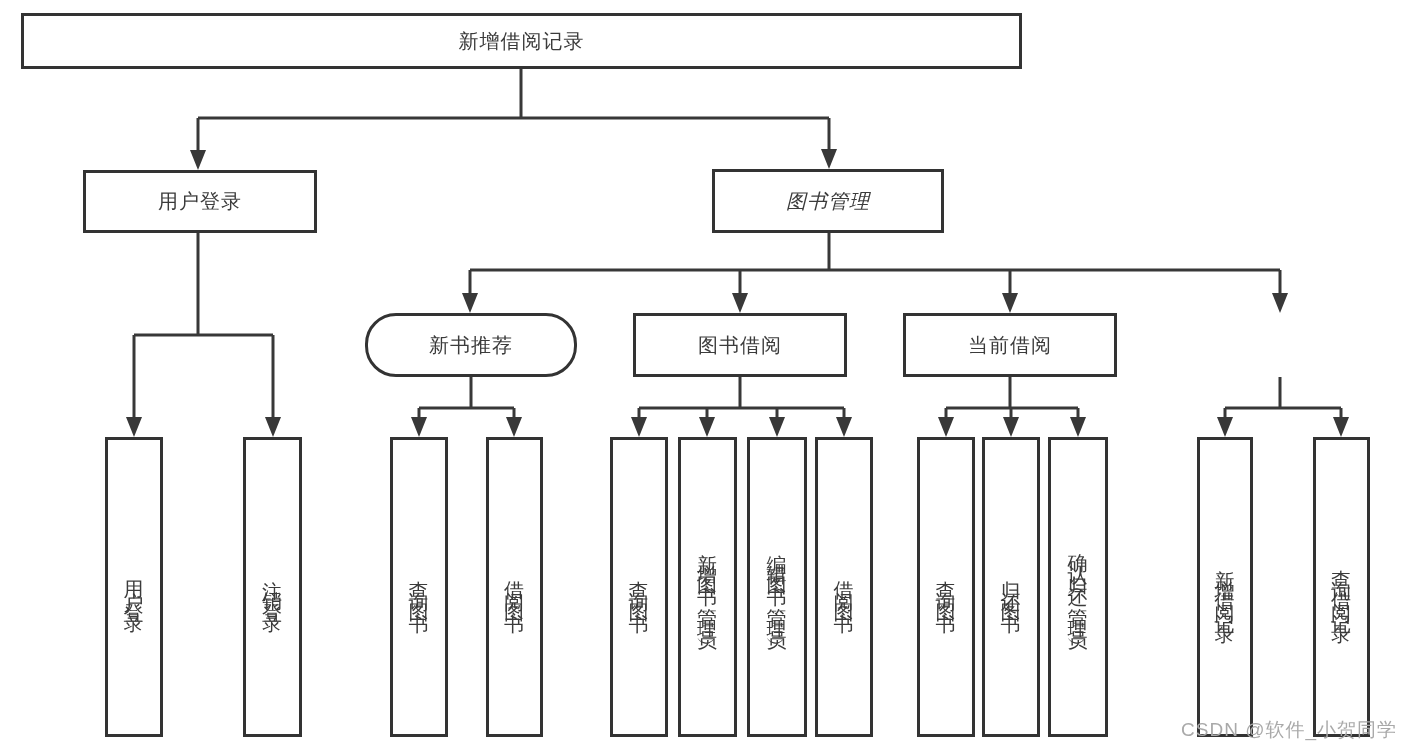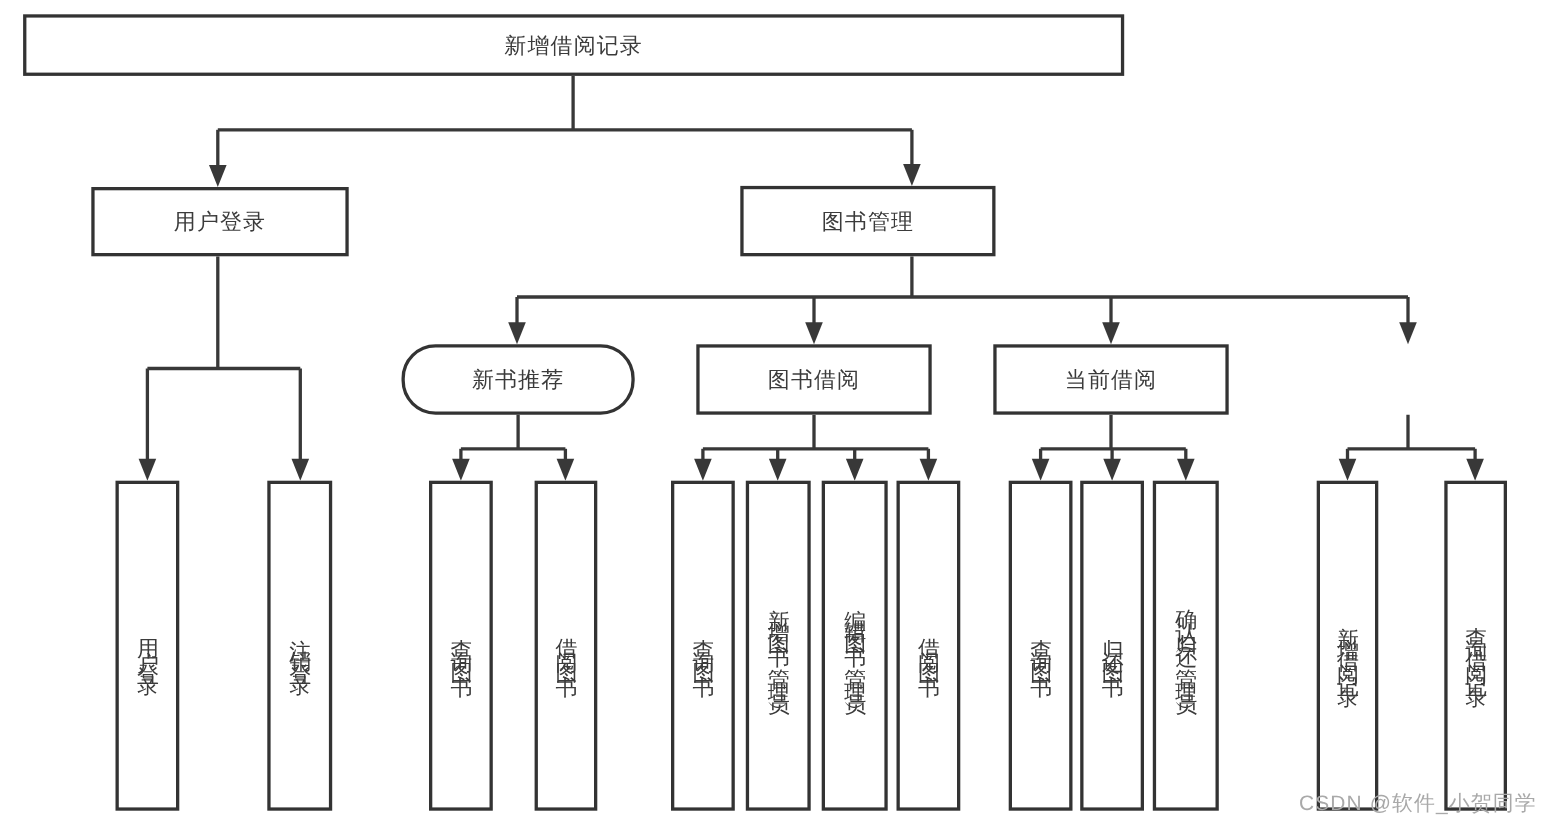--- a/index.html
+++ b/index.html
@@ -79,21 +79,21 @@
     </g>
   </svg>
 
   <div class="node" style="left:21px;top:13px;width:1001px;height:56px;">
     <span>新增借阅记录</span>
   </div>
 
   <div class="node" style="left:83px;top:170px;width:234px;height:63px;">
     <span>用户登录</span>
   </div>
-  <div class="node" style="left:673px;top:169px;width:232px;height:64px;">
+  <div class="node" style="left:712px;top:169px;width:232px;height:64px;font-style:italic;">
     <span>图书管理</span>
   </div>
 
   <div class="node" style="left:365px;top:313px;width:212px;height:64px;border-radius:31px;">
     <span>新书推荐</span>
   </div>
   <div class="node" style="left:633px;top:313px;width:214px;height:64px;">
     <span>图书借阅</span>
   </div>
   <div class="node" style="left:903px;top:313px;width:214px;height:64px;">

